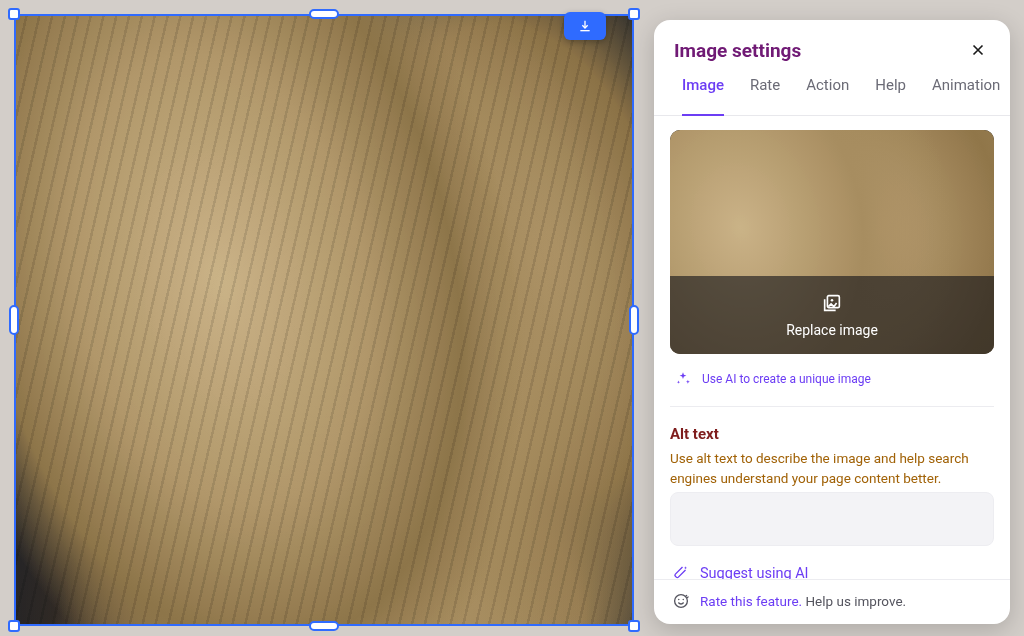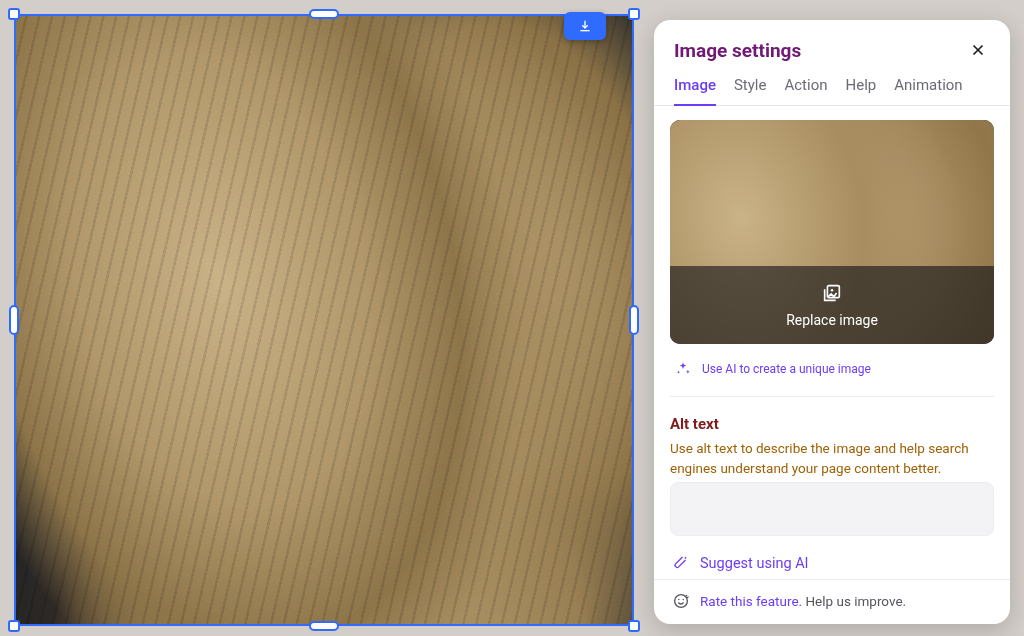--- a/index.html
+++ b/index.html
@@ -118,25 +118,26 @@
   .close-btn svg { width: 18px; height: 18px; }
 
   .tabs {
     display: flex;
     gap: 18px;
     padding: 6px 20px 0 20px;
     border-bottom: 1px solid #e8e8ec;
     font-size: 15px;
   }
   .tab {
-    padding-bottom: 10px;
+    padding-bottom: 20px;
     color: #6b6b76;
     cursor: pointer;
     border-bottom: 2px solid transparent;
     margin-bottom: -1px;
+    margin-left: 8px;
   }
   .tab.active {
     color: #6c3df4;
     border-bottom-color: #6c3df4;
     font-weight: 500;
   }
 
   .panel-body {
     padding: 14px 16px 10px 16px;
     overflow-y: auto;
@@ -268,21 +269,21 @@
     <div class="panel-title">Image settings</div>
     <div class="close-btn">
       <svg viewBox="0 0 24 24" fill="none" stroke="currentColor" stroke-width="2.2">
         <path d="M6 6l12 12M18 6L6 18"></path>
       </svg>
     </div>
   </div>
 
   <div class="tabs">
     <div class="tab active">Image</div>
-    <div class="tab">Style</div>
+    <div class="tab">Rate</div>
     <div class="tab">Action</div>
     <div class="tab">Help</div>
     <div class="tab">Animation</div>
   </div>
 
   <div class="panel-body">
 
     <div class="preview">
       <div class="bread-thumb"></div>
       <div class="preview-overlay">

